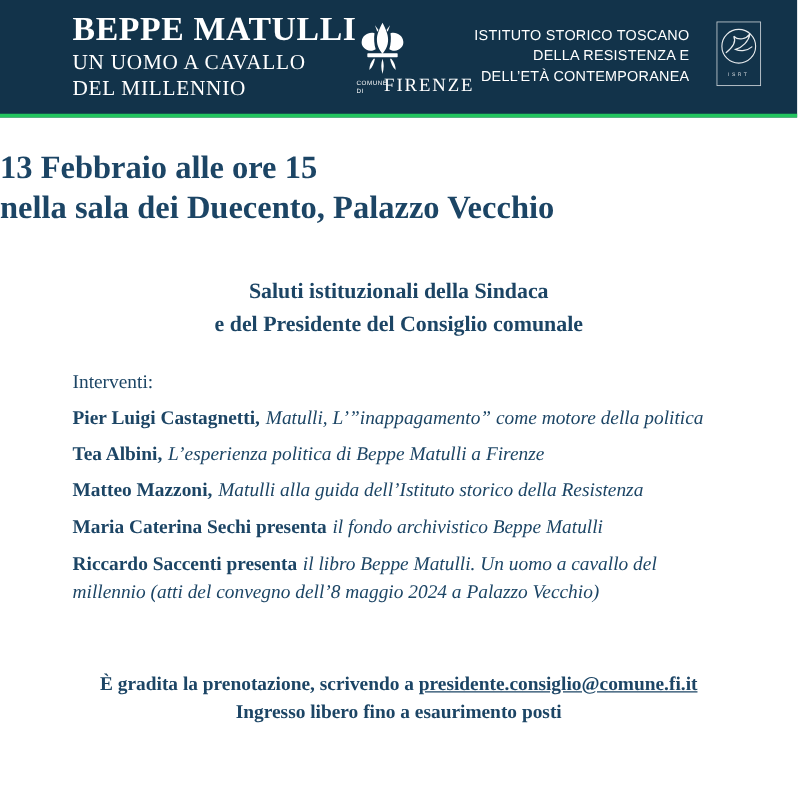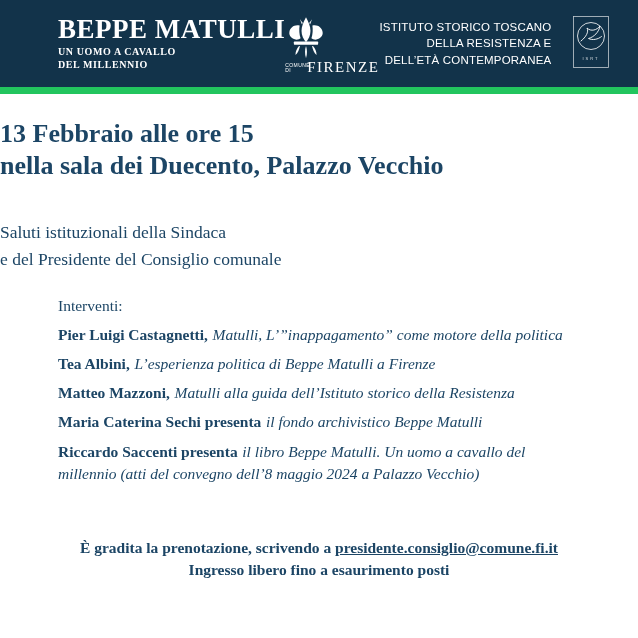--- a/index.html
+++ b/index.html
@@ -10,34 +10,34 @@
     font-family:"Liberation Serif", serif;
     color:#1c4565;
     overflow:hidden;
     box-sizing:border-box;
   }
 
   
   .topbar {
     height:94px;
     background:#12334a;
-    border-bottom:7px solid #22c55e;
+    border-bottom:3px solid #22c55e;
     display:flex;
     align-items:center;
     box-sizing:border-box;
     padding:0 30px 0 58px;
     color:#ffffff;
   }
   .brand { flex:1 1 0; line-height:1; }
   .brand-title {
     font-size:27px; font-weight:bold; letter-spacing:0.5px;
     margin-bottom:3px; white-space:nowrap;
   }
   .brand-sub {
-    font-size:10px; font-weight:bold; letter-spacing:0.6px;
+    font-size:17px; font-weight:normal; letter-spacing:0.6px;
     line-height:1.22; white-space:nowrap;
   }
 
   .comune-logo {
     flex:0 0 auto;
     display:flex; flex-direction:column; align-items:flex-start;
     margin-top:4px;
   }
   .comune-text { display:flex; align-items:flex-end; margin-top:-7px; }
   .comune-small {
@@ -62,21 +62,22 @@
 
   
   .event-title {
     margin:24px 0 0;
     text-align:left;
     font-size:26px; font-weight:bold;
     line-height:1.24;
   }
   .greetings {
     margin:37px 0 0;
-    font-size:17.5px; font-weight:normal;
+    text-align:center;
+    font-size:17.5px; font-weight:bold;
     line-height:1.5;
   }
   .interventi {
     margin-top:25px;
     padding:0 58px 0 58px;
     font-size:15.5px;
   }
   .interventi-label { font-weight:normal; margin:0 0 9px; }
   .interventi p { margin:0 0 7px; line-height:1.43; }
   .speaker { font-weight:bold; margin-right:0.3em; }

